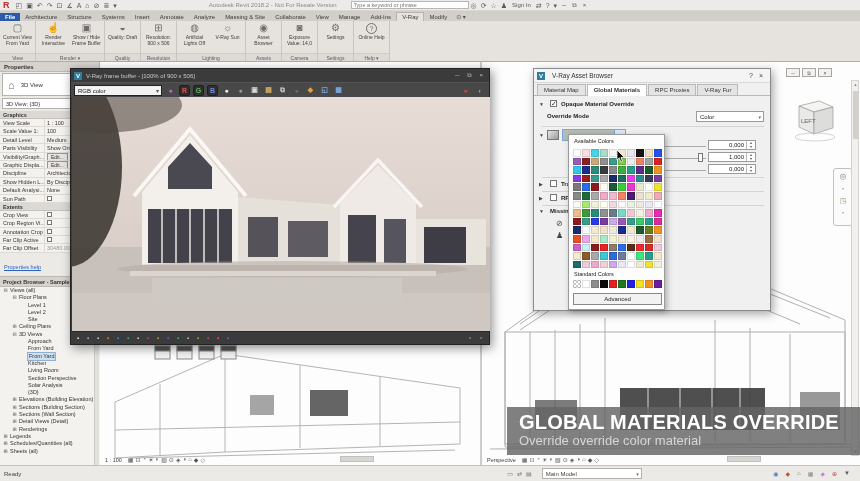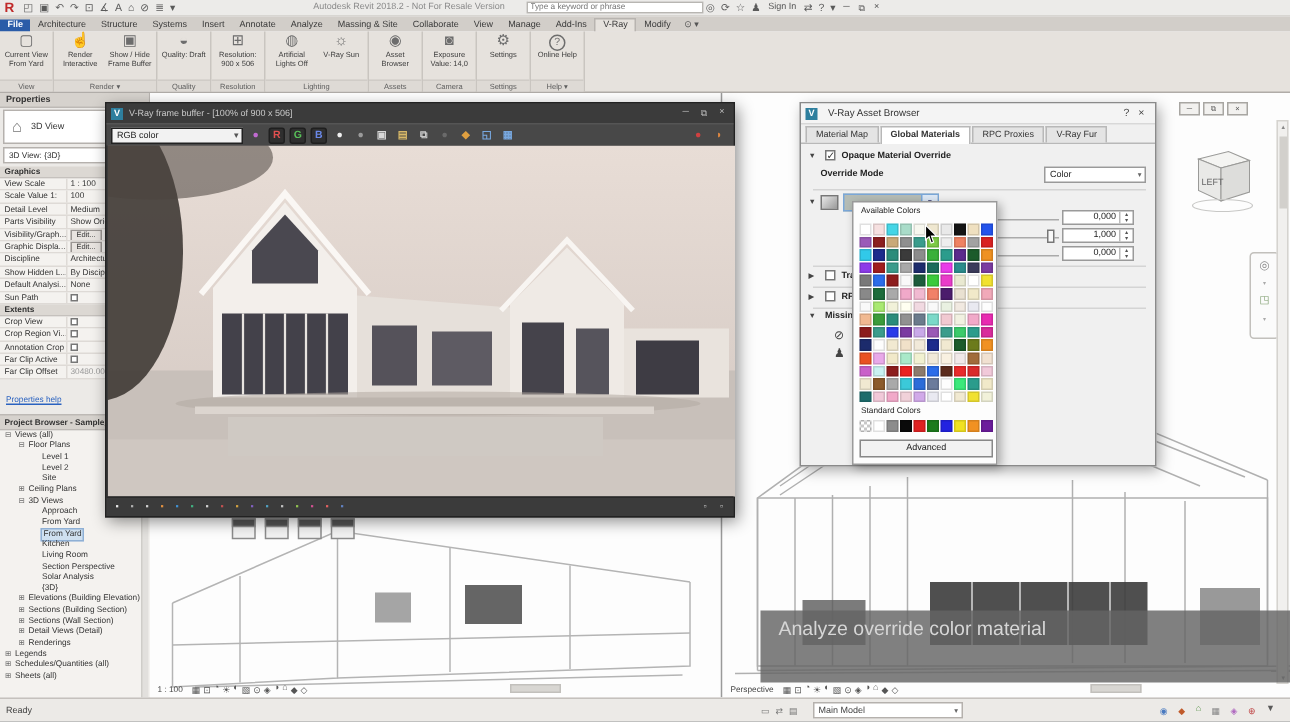--- a/index.html
+++ b/index.html
@@ -920,21 +920,22 @@
         </div>
       <div class="advbtn">Advanced</div>
     </div>
   </div>
 
   <svg class="abs cursor" style="left:616px;top:150px;" width="10" height="13" viewBox="0 0 10 13">
     <path d="M1,0 L1,10 L3.4,7.8 L4.8,12 L6.4,11.4 L5,7.4 L8.4,7.4 Z" fill="#000" stroke="#fff" stroke-width="0.8"></path>
   </svg>
 
   <div class="abs banner">
-    <div class="bsub">Analyze override color material</div>
+    <div class="btitle">GLOBAL MATERIALS OVERRIDE</div>
+    <div class="bsub">Override override color material</div>
   </div>
 
   <div class="abs vctrl" style="left:105px;top:455px;">
     <span>1 : 100</span>
     <span style="display:flex;gap:2px;margin-left:4px;">
         <span class="vt">▦</span>
         <span class="vt">⊡</span>
         <span class="vt">◔</span>
         <span class="vt">☀</span>
         <span class="vt">◐</span>

